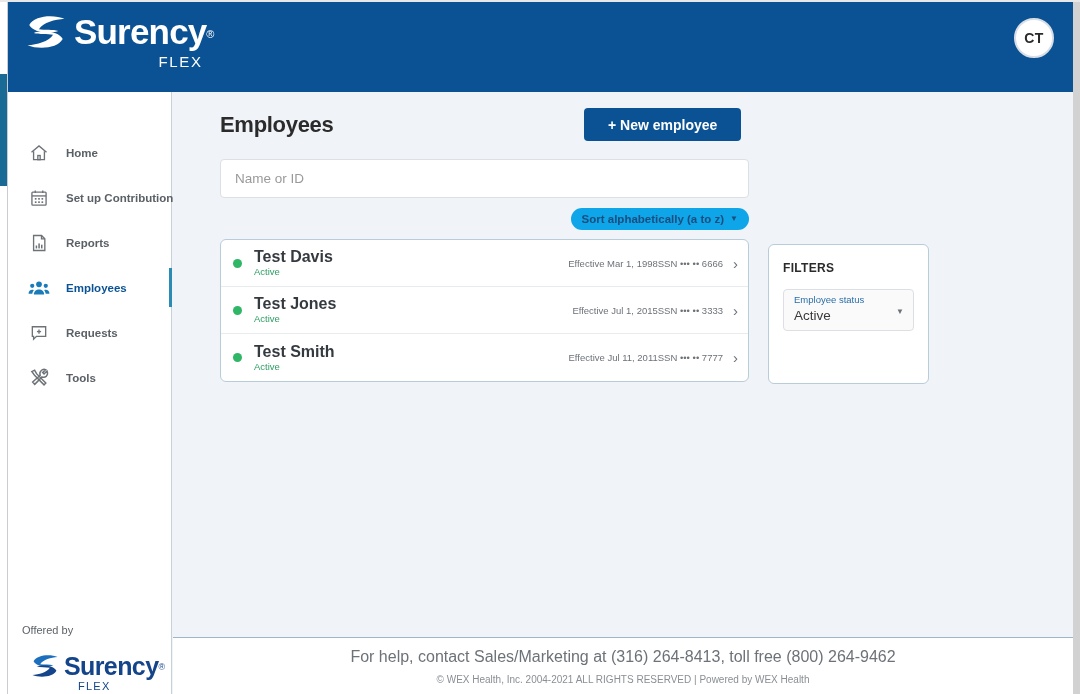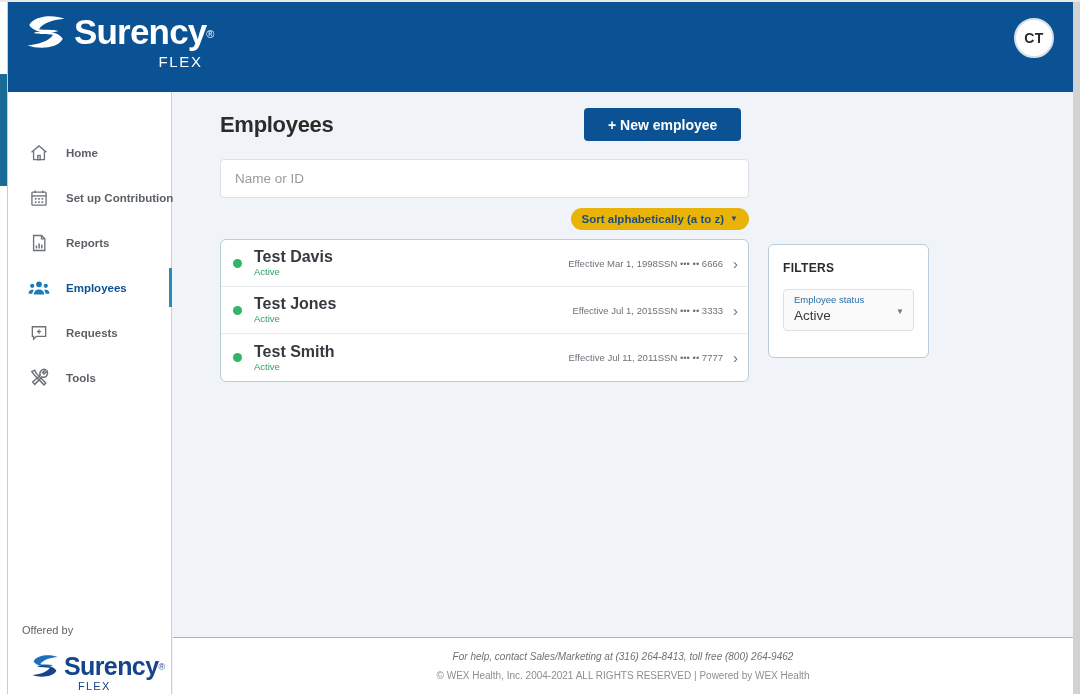--- a/index.html
+++ b/index.html
@@ -146,21 +146,21 @@
     background: #ffffff; border: 1px solid #dcdfe3; border-radius: 4px;
     padding: 0 14px;
     font-family: inherit; font-size: 13.5px; color: #3a3a3a;
   }
   .search-input::placeholder { color: #9a9a9a; }
 
   .sort-row {
     width: 529px; display: flex; justify-content: flex-end; margin-top: 10px;
   }
   .sort-btn {
-    background: #eab308; border: none; border-radius: 14px;
+    background: #0ea5e9; border: none; border-radius: 14px;
     height: 22px; padding: 0 11px;
     display: inline-flex; align-items: center; gap: 6px;
     font-family: inherit; font-size: 11.5px; font-weight: 600; color: #1b4d7e;
     cursor: pointer; white-space: nowrap;
   }
   .caret { font-size: 8px; line-height: 1; }
 
   .emp-card {
     margin-top: 9px;
     width: 529px;
@@ -187,21 +187,21 @@
     display: flex; flex-direction: row; align-items: flex-end;
     margin-right: 10px;
   }
   .emp-eff { font-size: 9.5px; color: #6d7278; line-height: 13px; }
   .emp-ssn { font-size: 9.5px; color: #6d7278; line-height: 13px; }
   .chev { color: #6d7278; font-size: 15px; line-height: 1; }
 
   
   .filters {
     position: absolute; left: 595px; top: 152px;
-    width: 161px; height: 114px;
+    width: 161px; height: 140px;
     background: #ffffff; border: 1px solid #b9ccda; border-radius: 6px;
     padding: 16px 14px;
   }
   .filters-title {
     font-size: 12px; font-weight: 700; color: #2b2b2b; letter-spacing: 0.3px;
   }
   .select-box {
     position: relative; margin-top: 14px;
     height: 42px; background: #fafafa;
     border: 1px solid #dcdfe3; border-radius: 4px;
@@ -213,21 +213,21 @@
     position: absolute; right: 9px; top: 17px; font-size: 8px; color: #6d7278;
   }
 
   
   .pagefooter {
     position: absolute; left: 173px; right: 7px; bottom: 0; height: 56px;
     background: #ffffff;
     display: flex; flex-direction: column; align-items: center;
     justify-content: center; gap: 8px;
   }
-  .foot-help { font-size: 10px; color: #6d7278; font-style: italic; }
+  .foot-help { font-size: 16px; color: #6d7278; }
   .foot-copy { font-size: 10px; color: #8a8f94; }
 </style>
 </head>
 <body>
 
 <div id="app">
 
   <div class="edge-topline"></div>
   <div class="edge-left"></div>
   <div class="edge-left-tab"></div>

